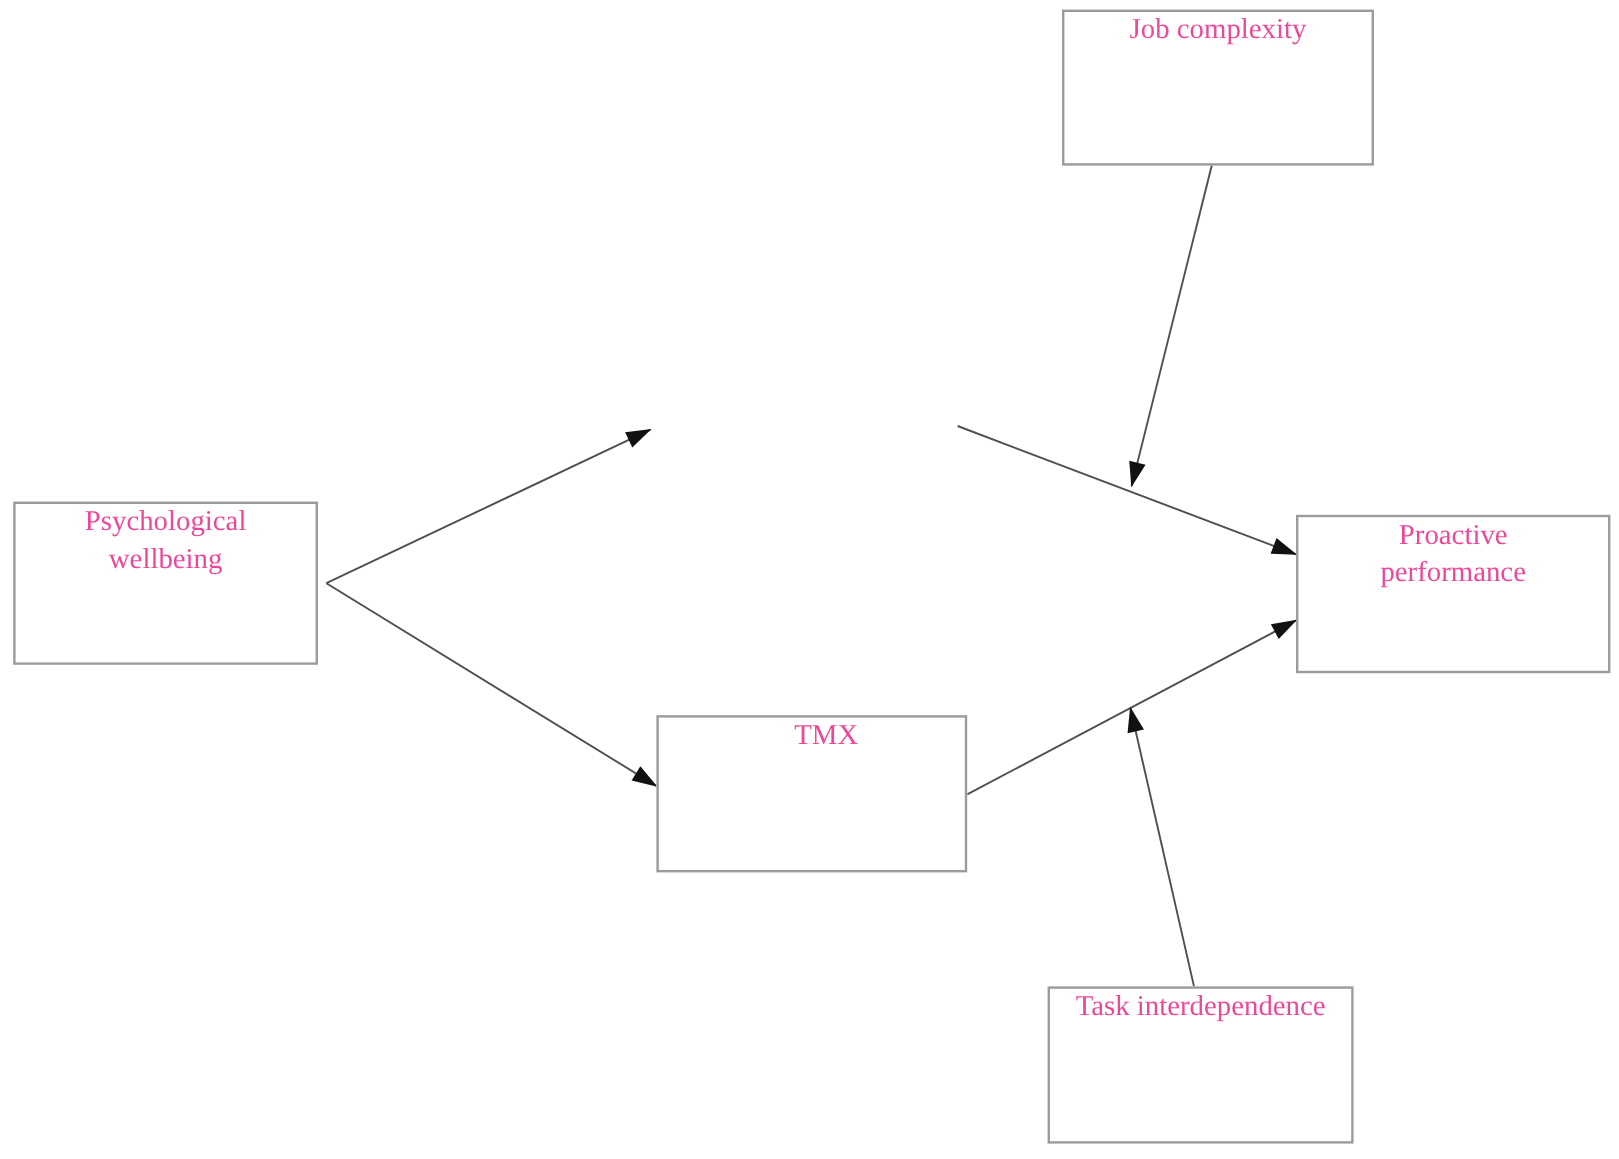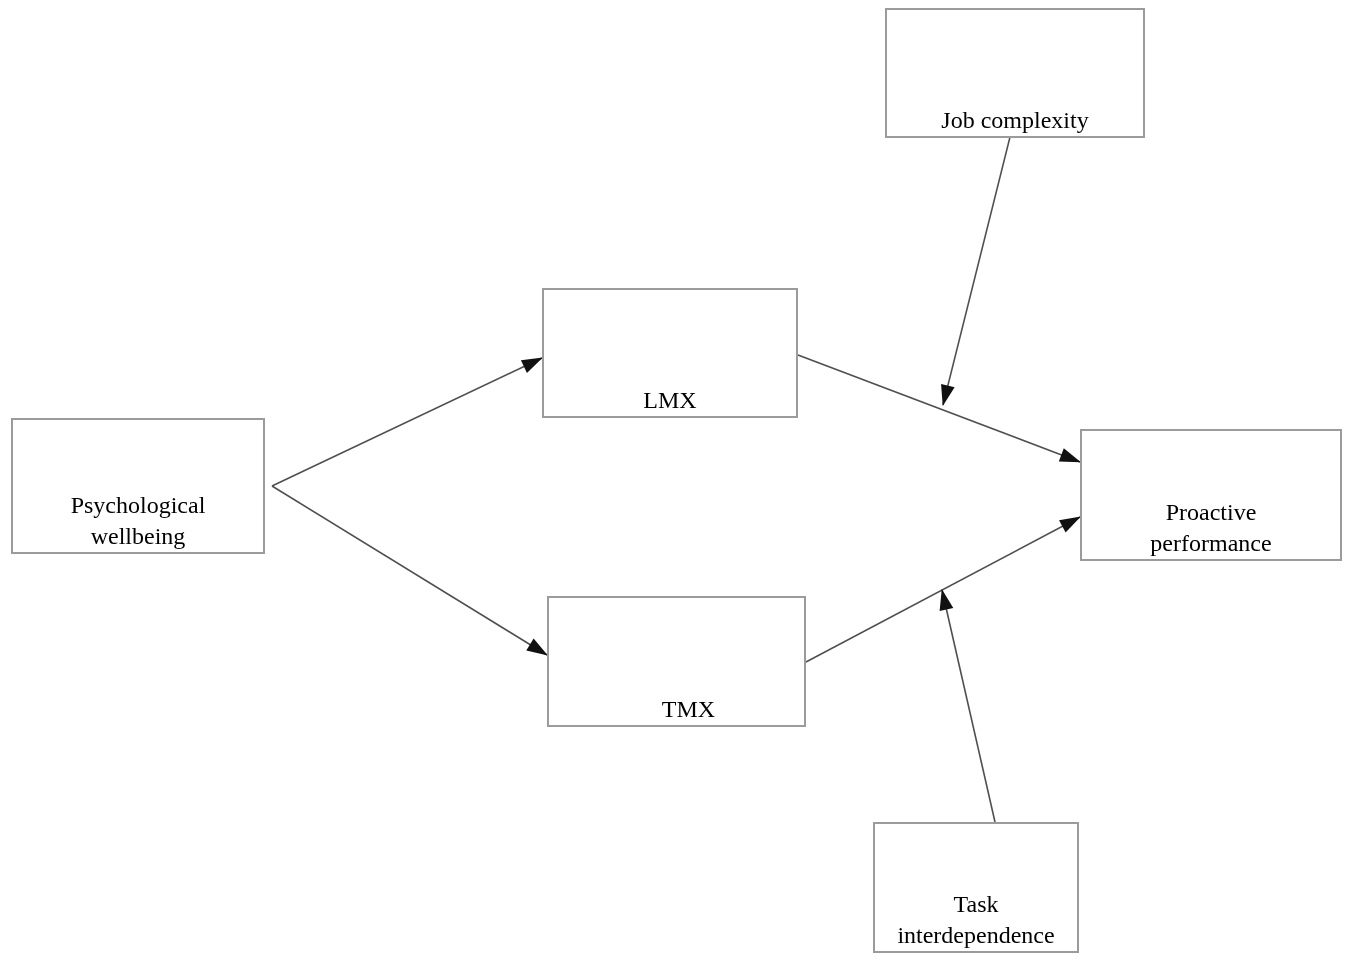--- a/index.html
+++ b/index.html
@@ -22,37 +22,37 @@
     width: 1349px;
     height: 966px;
     display: block;
   }
   .node {
     position: absolute;
     box-sizing: border-box;
     border: 2px solid #9b9b9b;
     background: #ffffff;
     display: flex;
-    align-items: flex-end;
+    align-items: flex-start;
     justify-content: center;
     text-align: center;
-    color: #000000;
+    color: #ec4899;
     font-size: 24px;
     line-height: 1.3;
   }
   .node .label {
     display: inline-block;
     max-width: 210px;
   }
   .node-job-complexity      { left: 885px;  top: 8px;   width: 260px; height: 130px; }
   .node-lmx                 { left: 542px;  top: 288px; width: 256px; height: 130px; }
   .node-psych-wellbeing     { left: 11px;   top: 418px; width: 254px; height: 136px; }
   .node-proactive-perf      { left: 1080px; top: 429px; width: 262px; height: 132px; }
   .node-tmx                 { left: 547px;  top: 596px; width: 259px; height: 131px; padding-left: 24px; }
-  .node-task-interdep       { left: 873px;  top: 822px; width: 206px; height: 131px; }
+  .node-task-interdep       { left: 873px;  top: 822px; width: 255px; height: 131px; }
   .edge-line {
     stroke: #4f4f4f;
     stroke-width: 1.6;
     fill: none;
   }
 </style>
 </head>
 <body>
 
 <div class="canvas">
@@ -74,23 +74,20 @@
 
     <line class="edge-line" x1="1010" y1="137" x2="943" y2="405" marker-end="url(#arrowhead)"></line>
 
     <line class="edge-line" x1="995" y1="822" x2="942" y2="590" marker-end="url(#arrowhead)"></line>
   </svg>
 
   <div class="node node-job-complexity">
     <span class="label">Job complexity</span>
   </div>
 
-  <div class="node node-lmx">
-    <span class="label">LMX</span>
-  </div>
 
   <div class="node node-psych-wellbeing">
     <span class="label">Psychological wellbeing</span>
   </div>
 
   <div class="node node-proactive-perf">
     <span class="label">Proactive performance</span>
   </div>
 
   <div class="node node-tmx">

